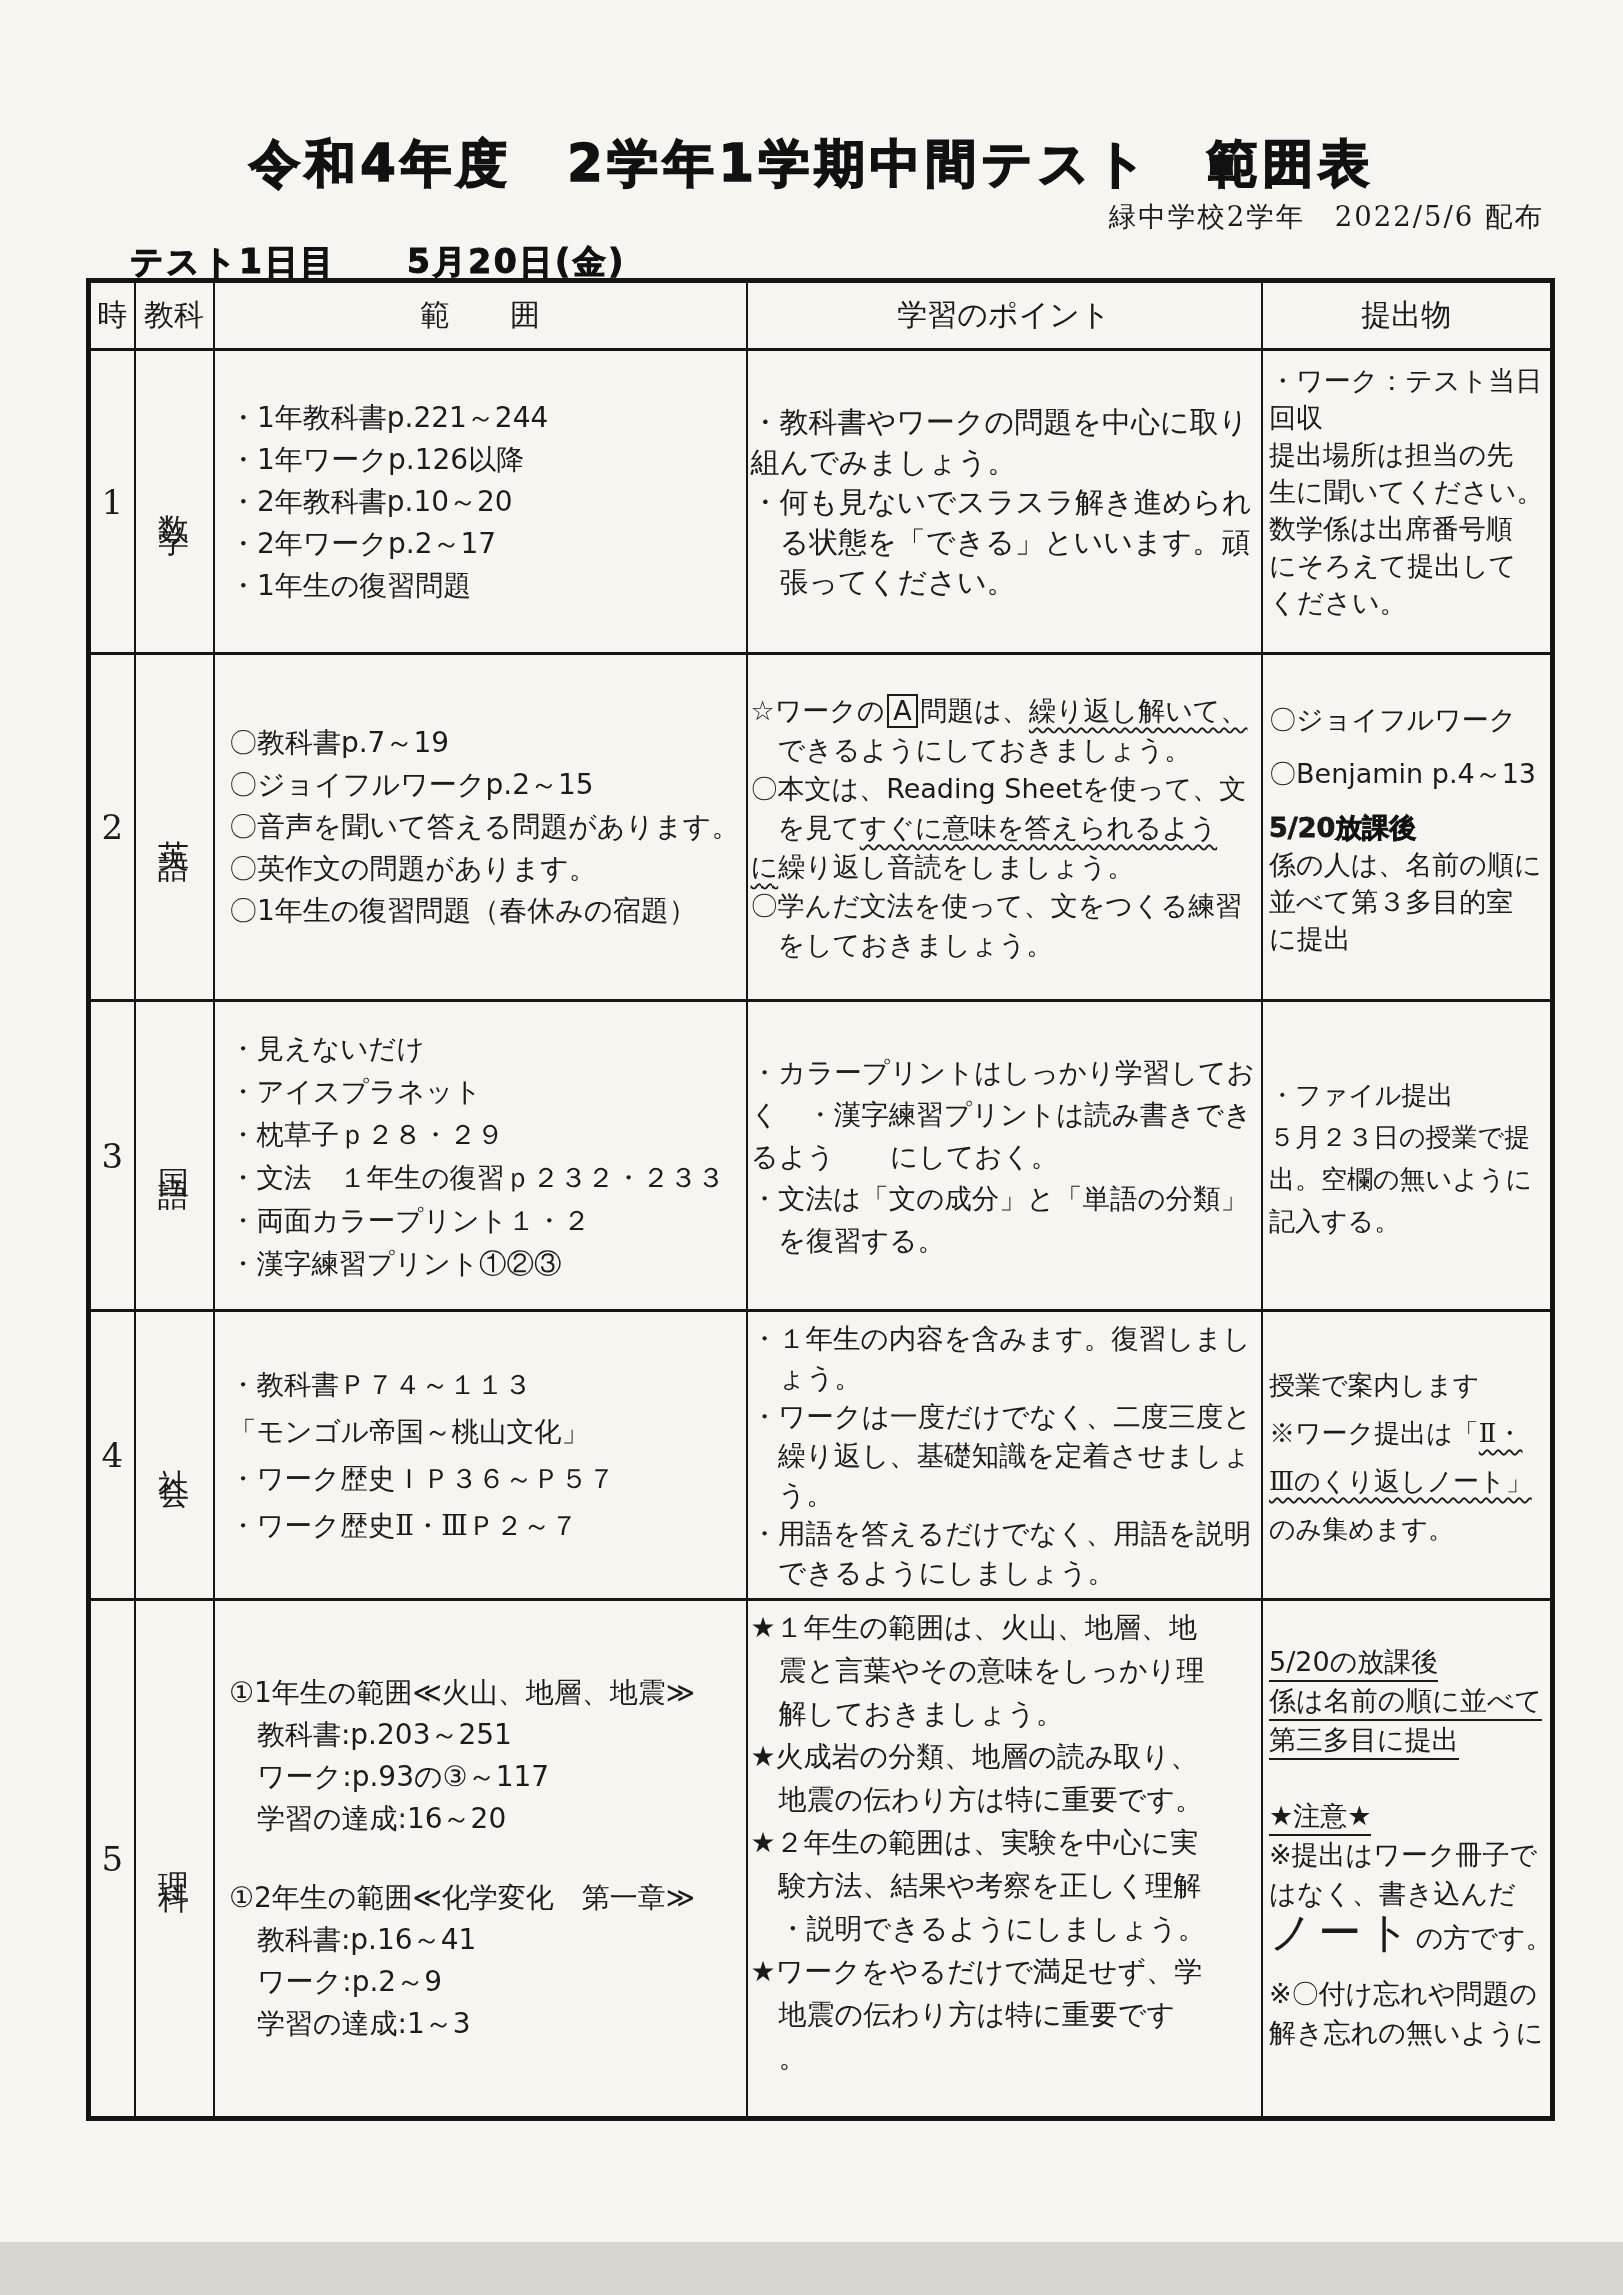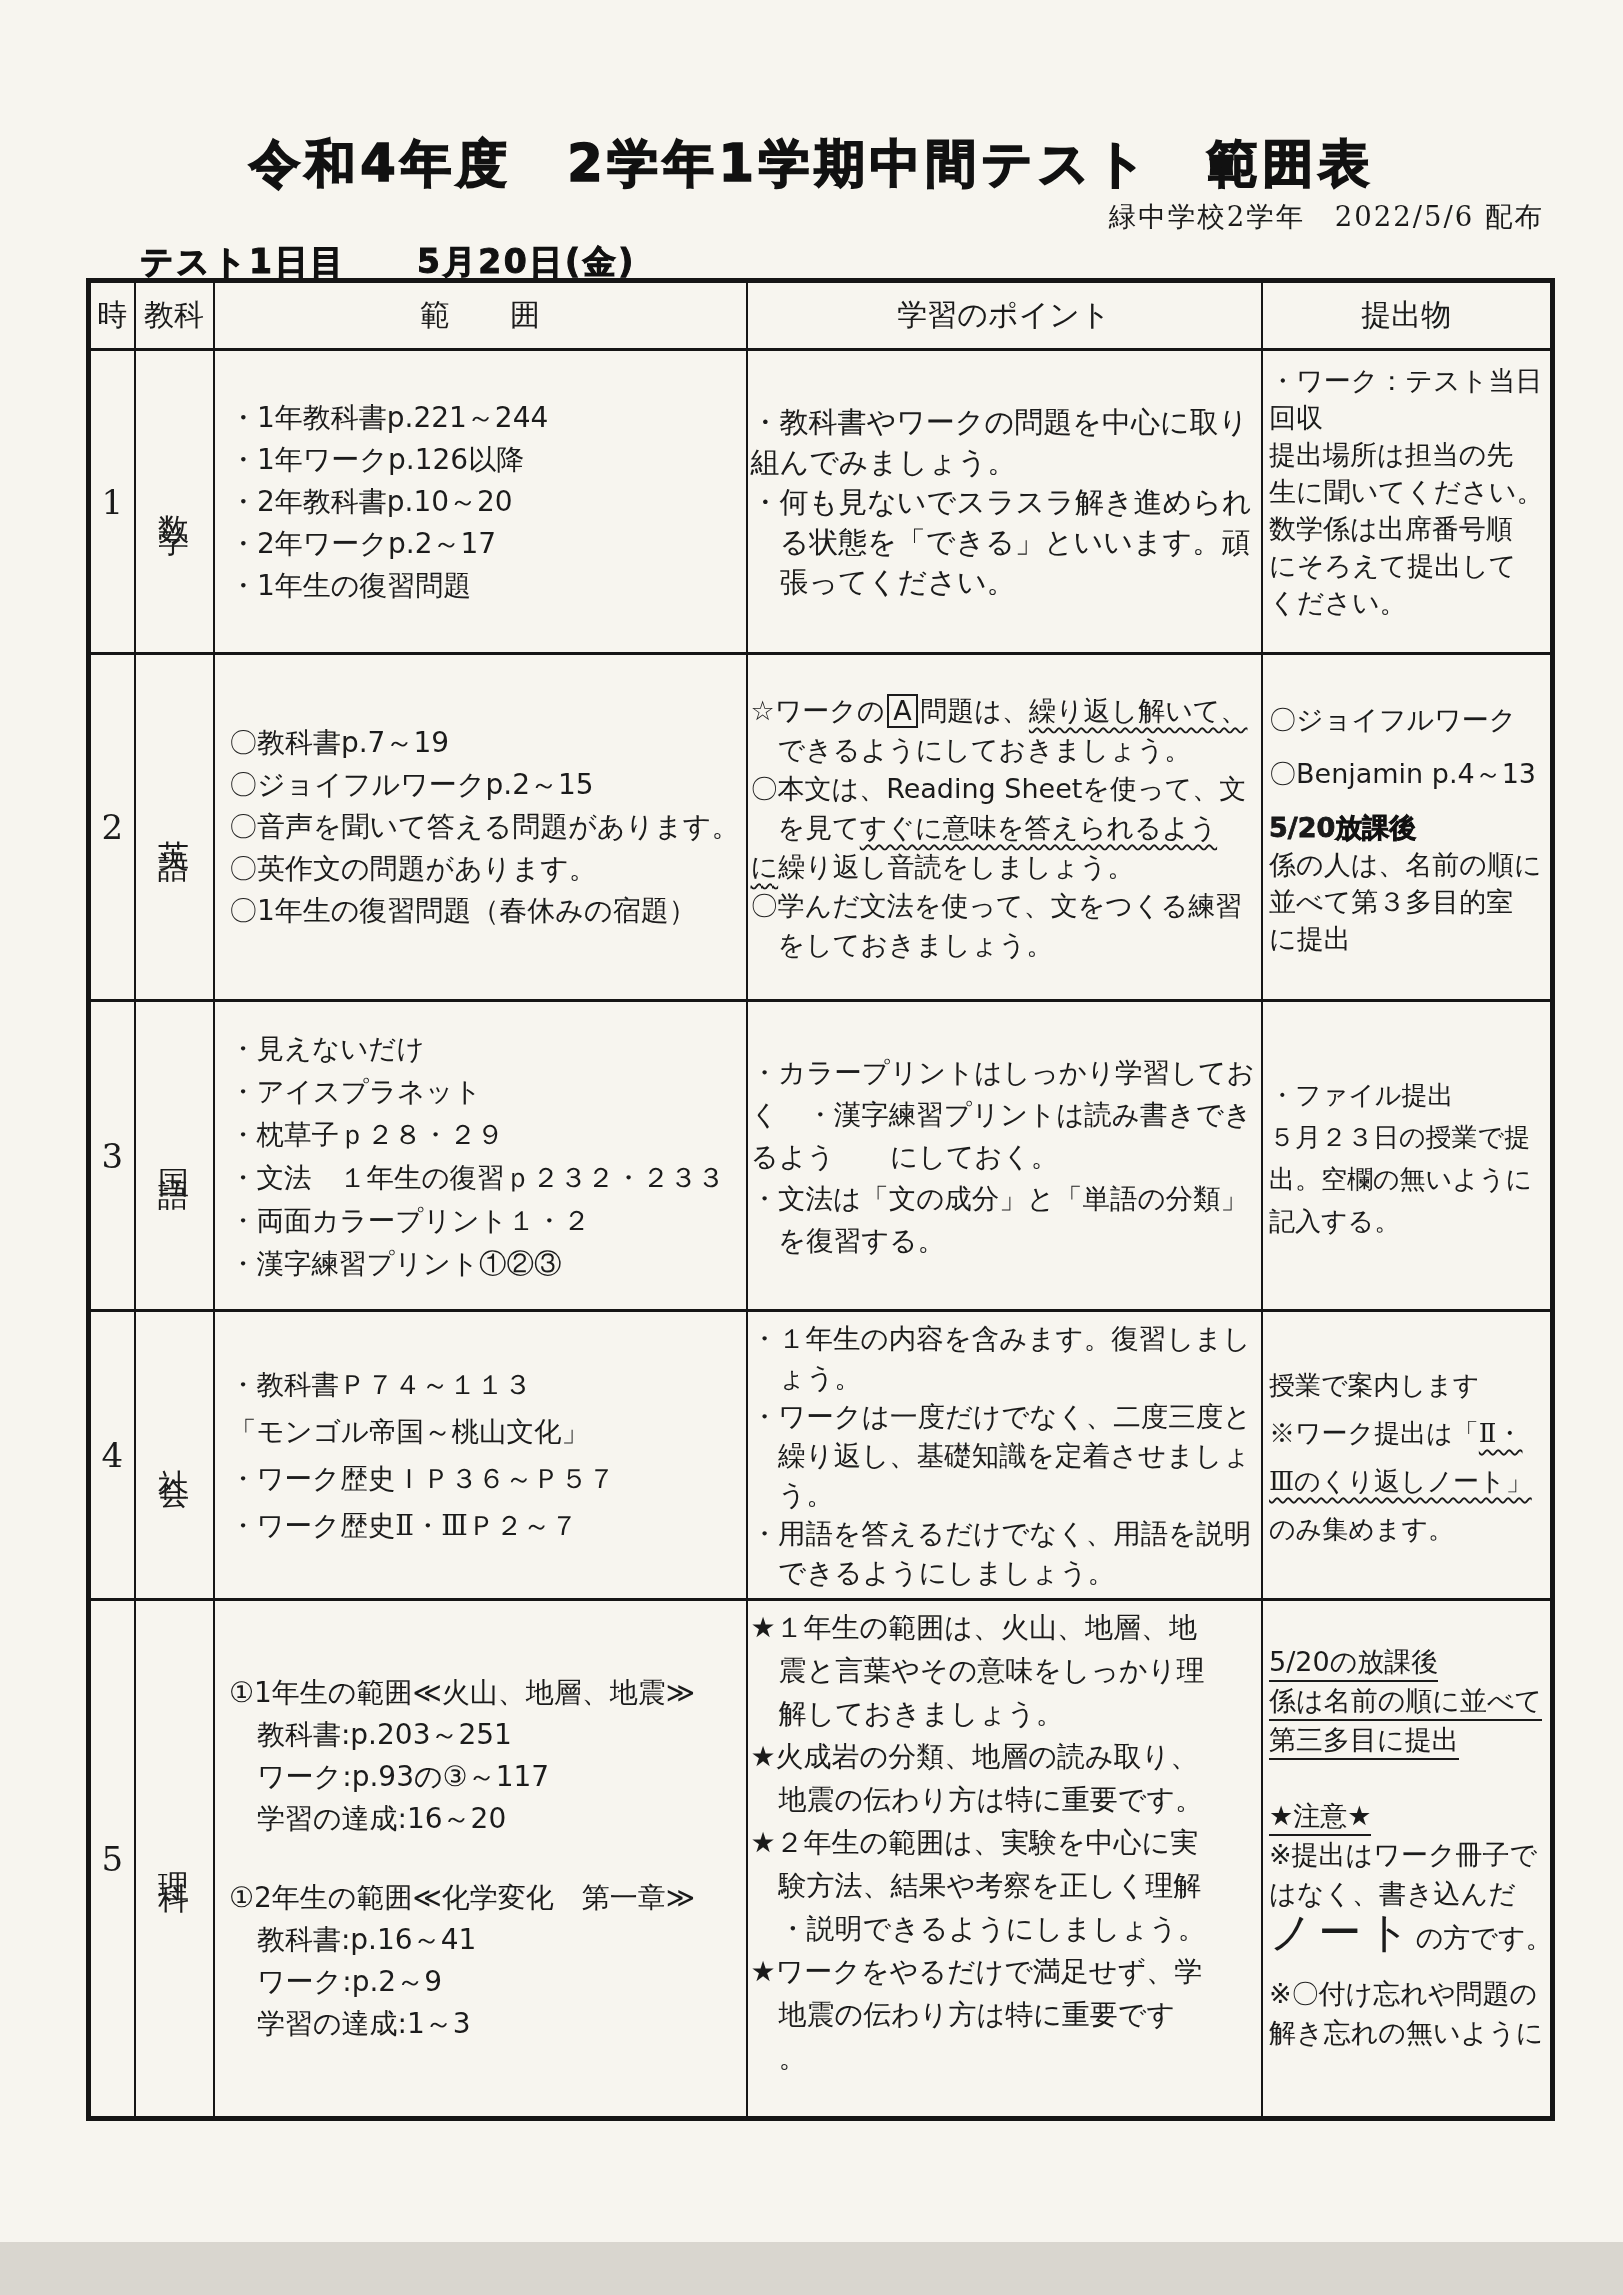--- a/index.html
+++ b/index.html
@@ -19,21 +19,21 @@
     -webkit-text-stroke:1.6px #111;
     color:#111;
     white-space:nowrap;
   }
   .dist{
     position:absolute;top:199px;right:79px;
     font-family:"DejaVu Serif","Liberation Serif",serif;
     font-size:27.5px;letter-spacing:2px;
   }
   .day{
-    position:absolute;top:240px;left:140px;
+    position:absolute;top:240px;left:130px;
     font-size:33px;font-weight:bold;letter-spacing:2.6px;
     -webkit-text-stroke:1px #111;color:#111;
     white-space:nowrap;
     text-align:right;
   }
   
   table.range-table{
     position:absolute;left:86px;top:278px;
     width:1465px;
     border-collapse:collapse;table-layout:fixed;

